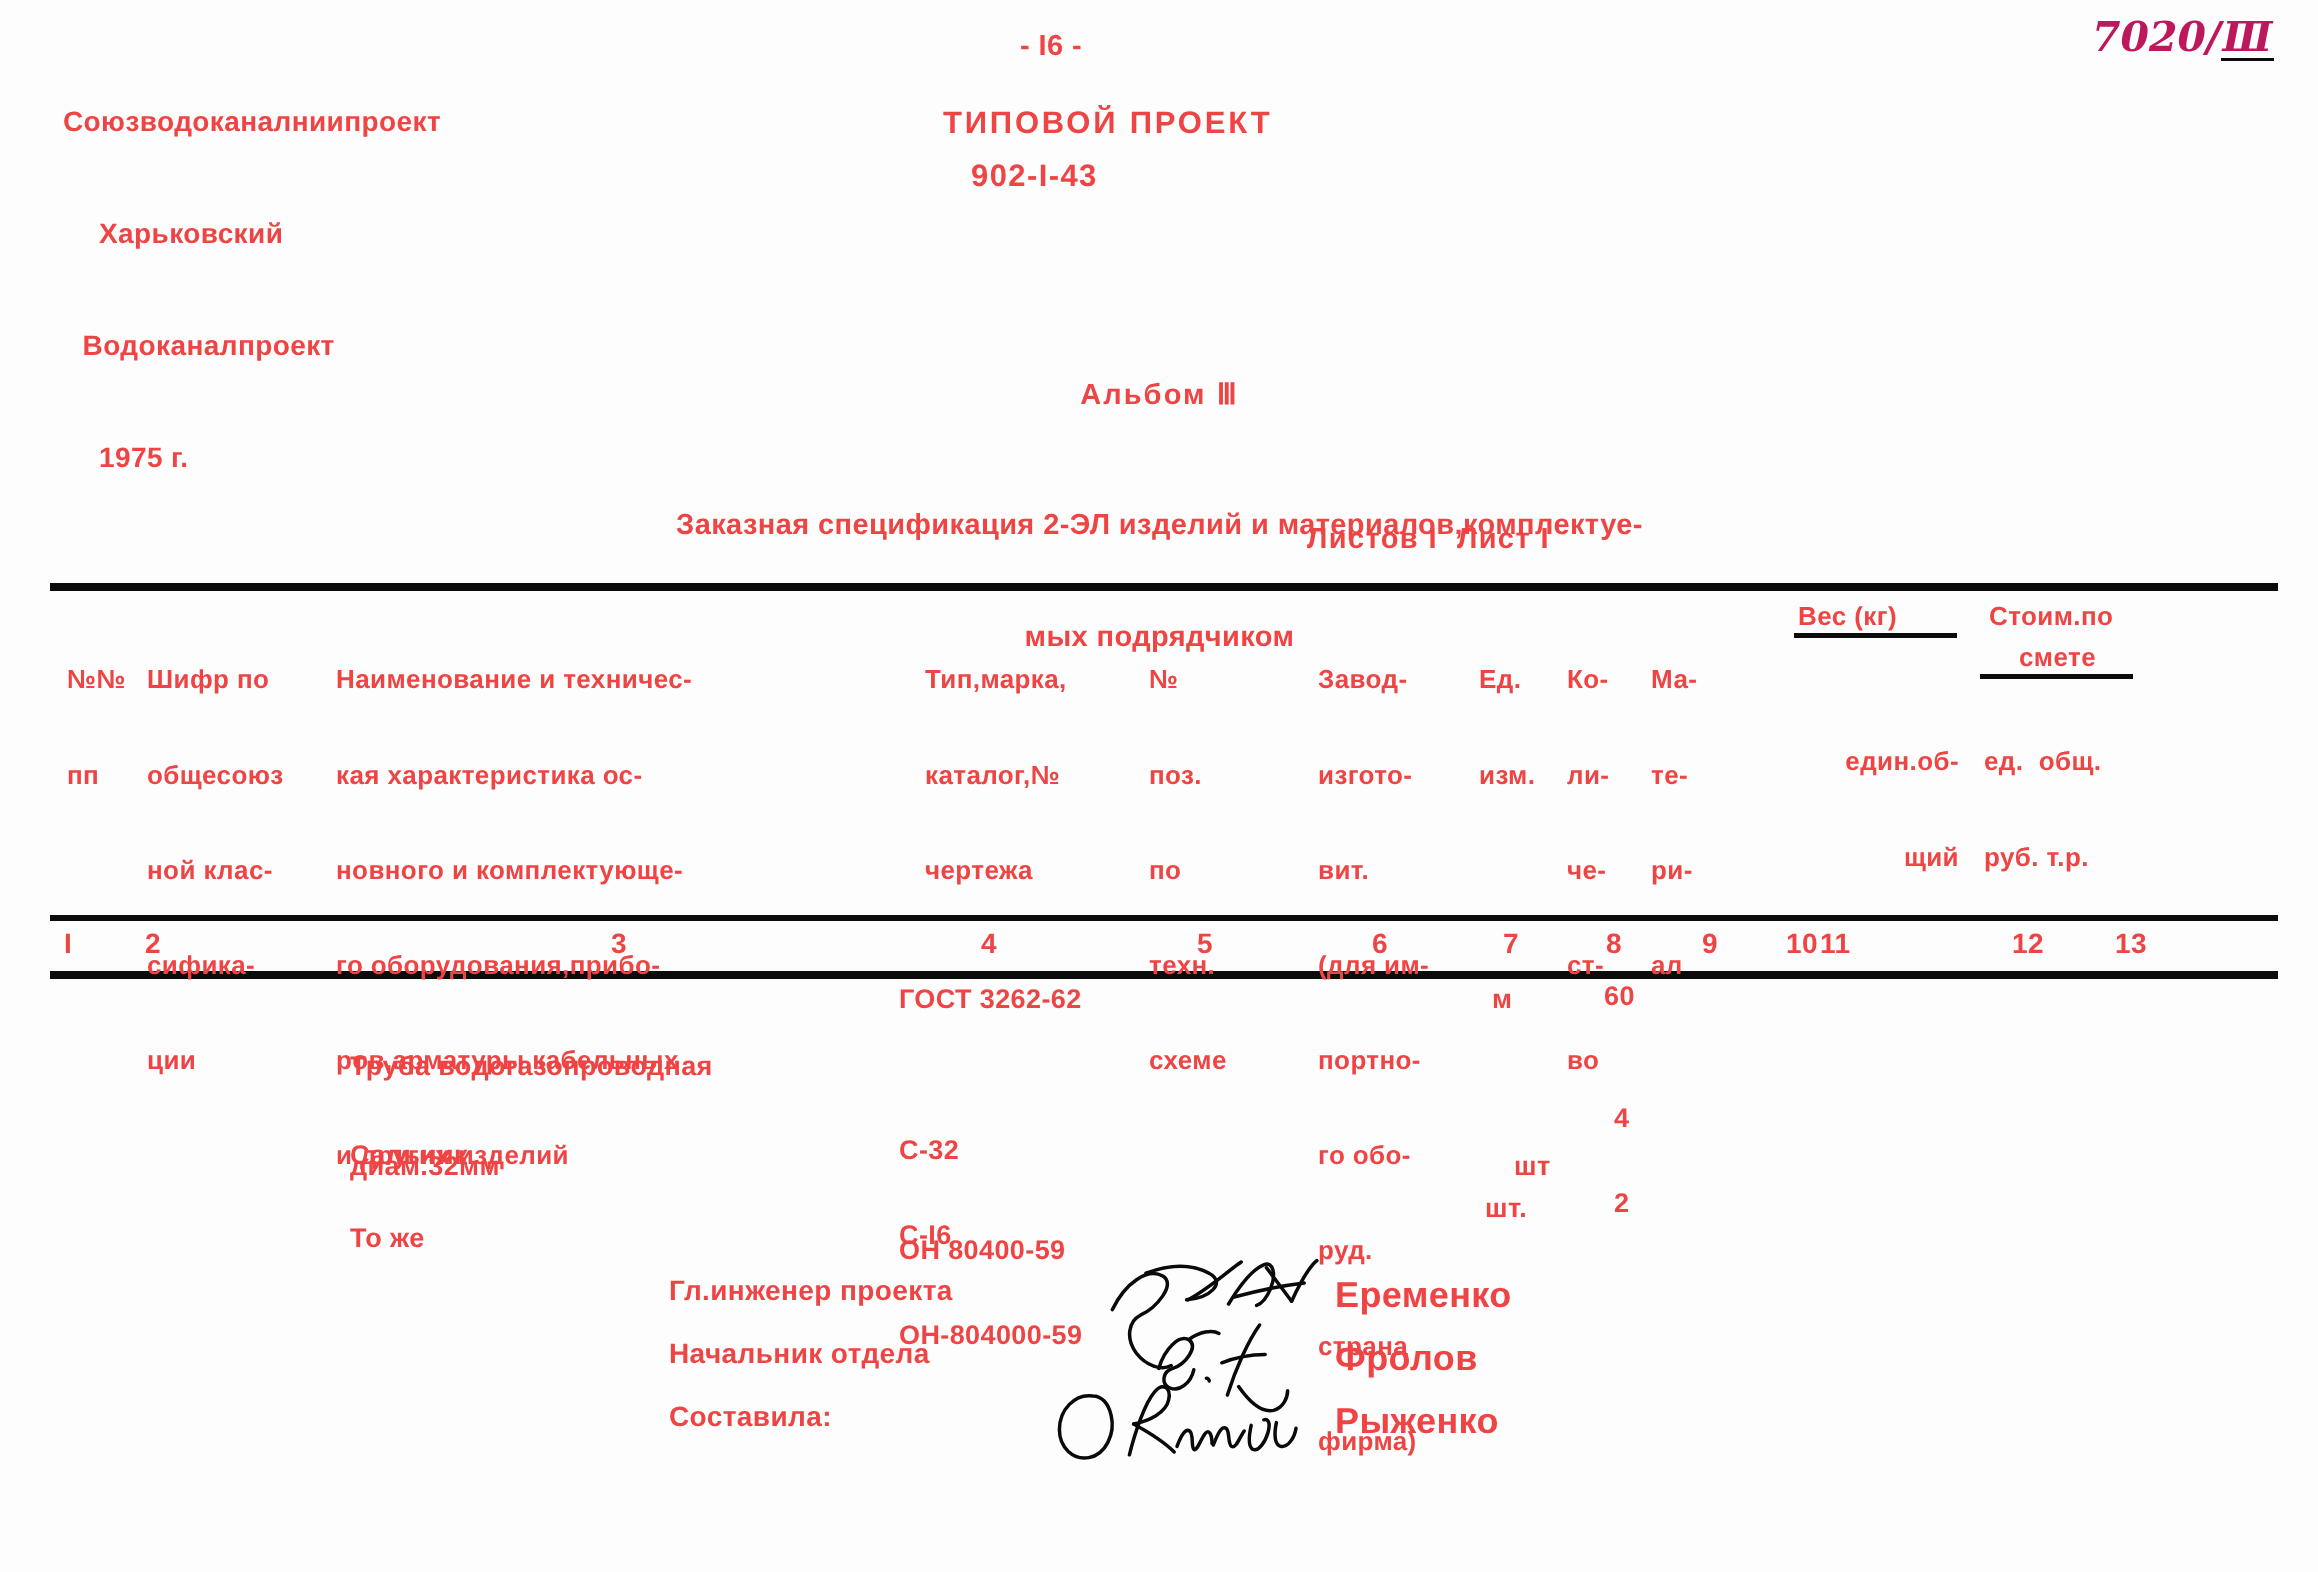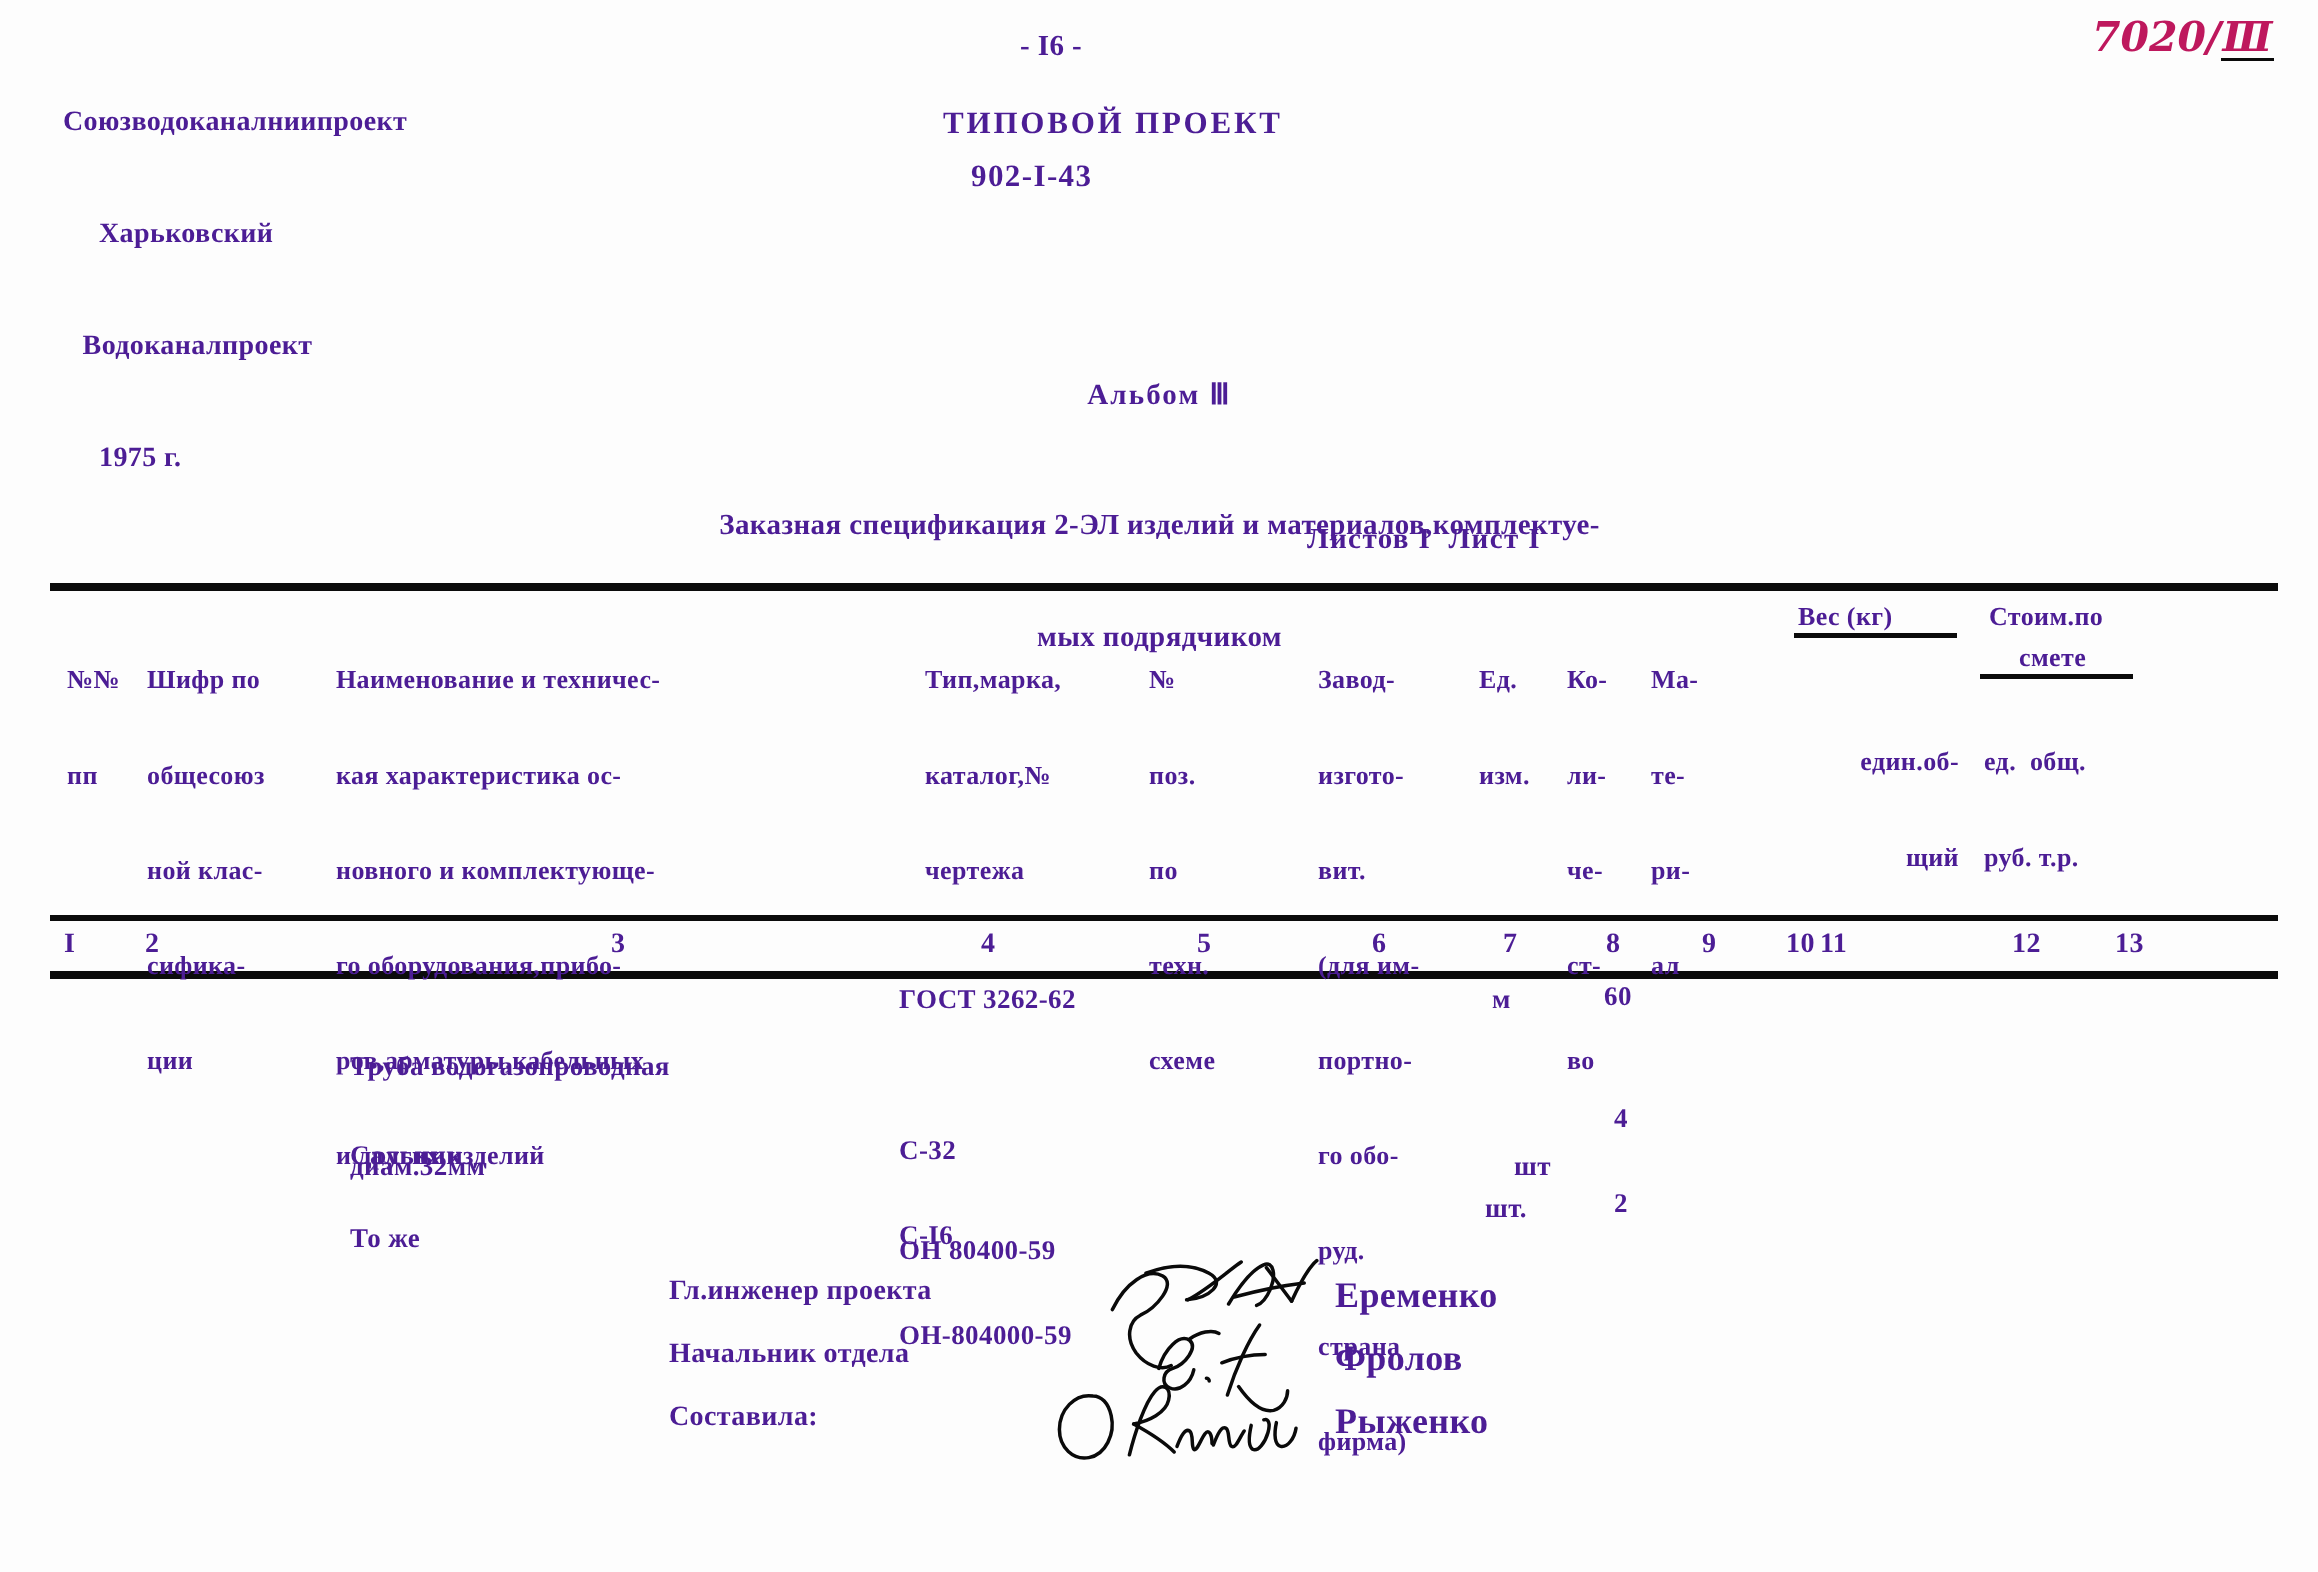--- a/index.html
+++ b/index.html
@@ -17,23 +17,23 @@
   }
   .page {
     position: absolute;
     inset: 0;
     background: #fdfdfd;
   }
   .abs { position: absolute; }
 
   
   .tw {
-    font-family: Liberation Serif, serif;
+    font-family: Liberation Sans, sans-serif;
     font-weight: 700;
-    color: #4c1d95;
+    color: #ef4444;
     letter-spacing: 0.4px;
     white-space: pre;
     line-height: 1.18;
     -webkit-font-smoothing: none;
     text-rendering: geometricPrecision;
   }
 
   
   #org { left: 63px; top: 29px; font-size: 28px; line-height: 1.33; }
   #org .l2 { padding-left: 36px; }

